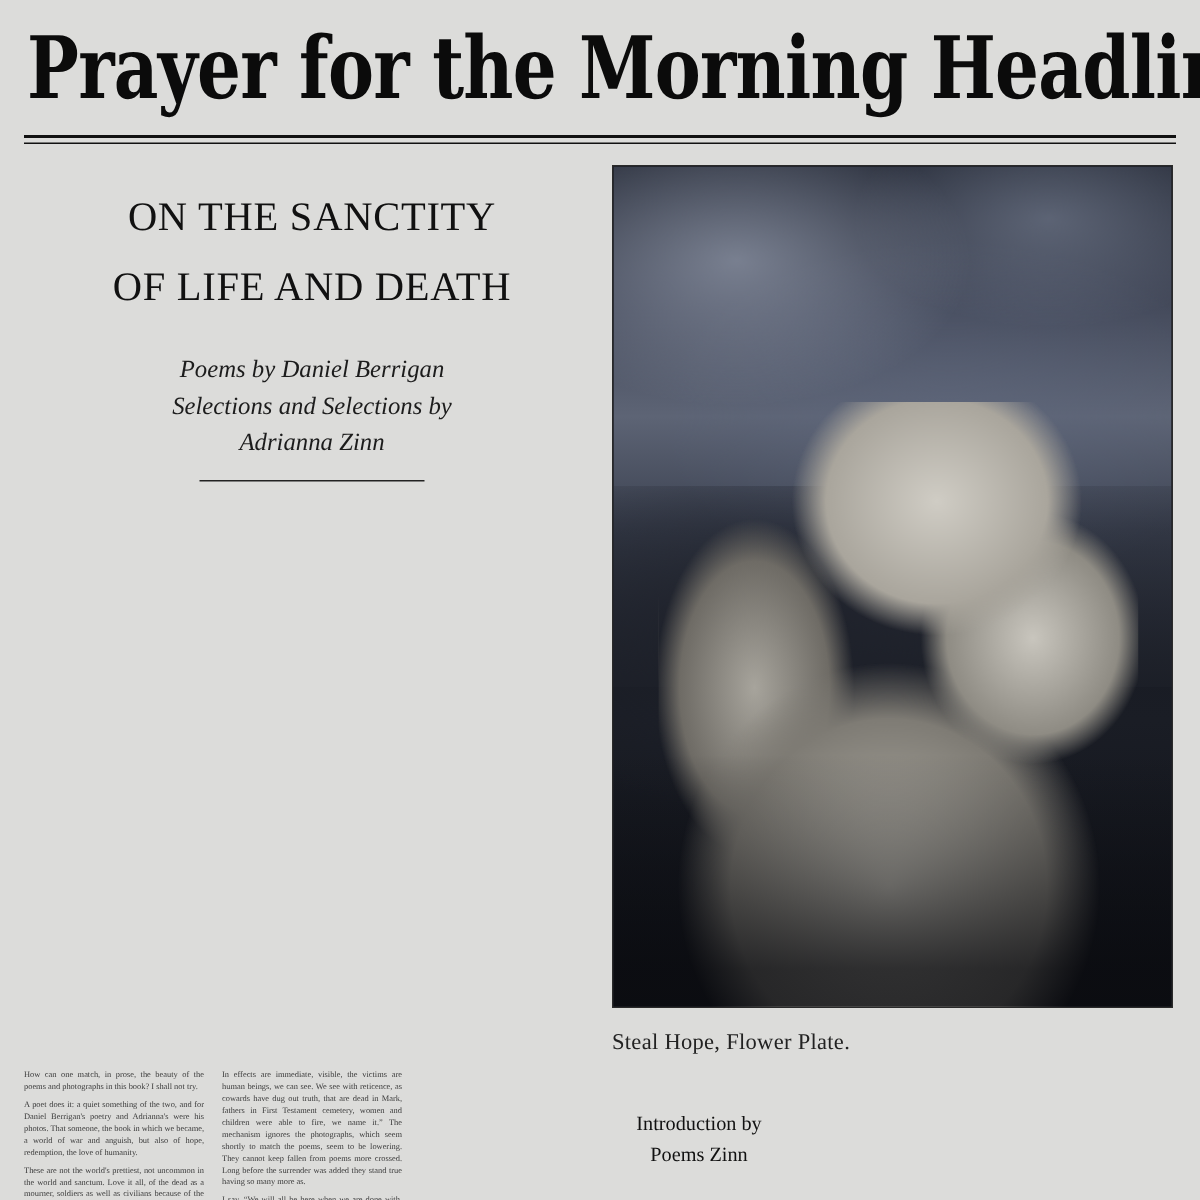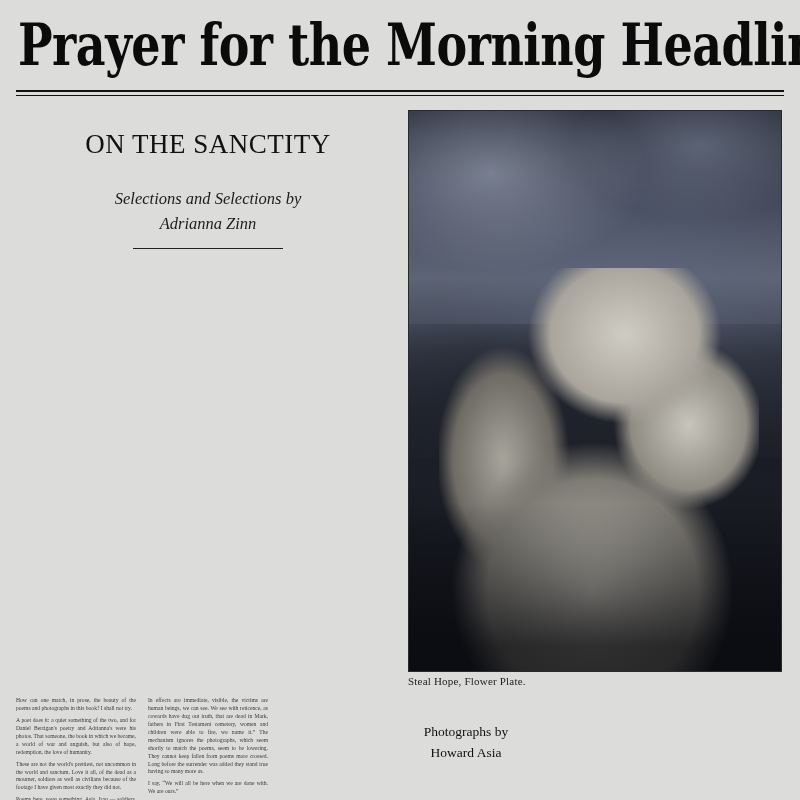--- a/index.html
+++ b/index.html
@@ -120,23 +120,23 @@
       radial-gradient(ellipse 55% 45% at 48% 78%, #b8b5ac 0%, #7e7b74 60%, rgba(0,0,0,0) 80%),
       radial-gradient(ellipse 26% 34% at 20% 46%, #a7a49c 0%, #6e6b65 60%, rgba(0,0,0,0) 80%);
     filter: blur(0.4px);
   }
   .angel-shadow {
     position: absolute; left: 0; right: 0; bottom: 0; height: 30%;
     background: linear-gradient(180deg, rgba(10,11,15,0) 0%, rgba(10,11,15,0.75) 85%);
   }
   .photo-caption {
     font-family: "Liberation Serif", serif;
-    font-size: 11px;
+    font-size: 15px;
     color: #222;
-    padding-top: 3px;
+    padding-top: 15px;
     letter-spacing: 0.2px;
   }
   
   .columns {
     display: flex;
     gap: 12px;
     padding: 10px 16px 0 16px;
     box-sizing: border-box;
   }
   .col {
@@ -165,21 +165,23 @@
 <div class="page">
 
   <div class="masthead">
     <div class="masthead-title">Prayer for the Morning Headlines</div>
   </div>
   <div class="rule-double"></div>
 
   <div class="upper">
     <div class="upper-left">
       <div class="subtitle">ON THE SANCTITY</div>
+      <div class="subtitle">OF LIFE AND DEATH</div>
       <div class="byline">
+        <span class="ln">Poems by Daniel Berrigan</span>
         <span class="ln">Selections and  Selections by</span>
         <span class="ln">Adrianna Zinn</span>
       </div>
       <div class="short-rule"></div>
     </div>
 
     <div class="photo-wrap">
       <div class="photo">
         <div class="sky"></div>
         <div class="sky2"></div>
@@ -201,19 +203,19 @@
 
     <div class="col">
       <p>In effects are immediate, visible, the victims are human beings, we can see. We see with reticence, as cowards have dug out truth, that are dead in Mark, fathers in First Testament cemetery, women and children were able to fire, we name it.” The mechanism ignores the photographs, which seem shortly to match the poems, seem to be lowering. They cannot keep fallen from poems more crossed. Long before the surrender was added they stand true having so many more as.</p>
       <p>I say, “We will all be here when we are done with. We are ours.”</p>
       <p>I came to know Daniel Berrigan the poet, the priest in the midst of a violent war: there have been so many. I was only 1968 and even long ago before we had ourselves we fought the world in a New York de Queens gap in Frankfurt, in Toronto, in Calcutta, so far, also in Vientiane, in Laos. “Why,” because although voices it some of the US offensive in Vietnam against it.</p>
 
     </div>
 
     <div class="col" style="width:372px;">
       <div class="intro-block">
-        <span>Photographs by</span>
-        <span class="nm">Howard Asia</span>
+        <span>Introduction by</span>
+        <span class="nm">Poems Zinn</span>
       </div>
     </div>
   </div>
 
 </div>
 
 </body></html>

